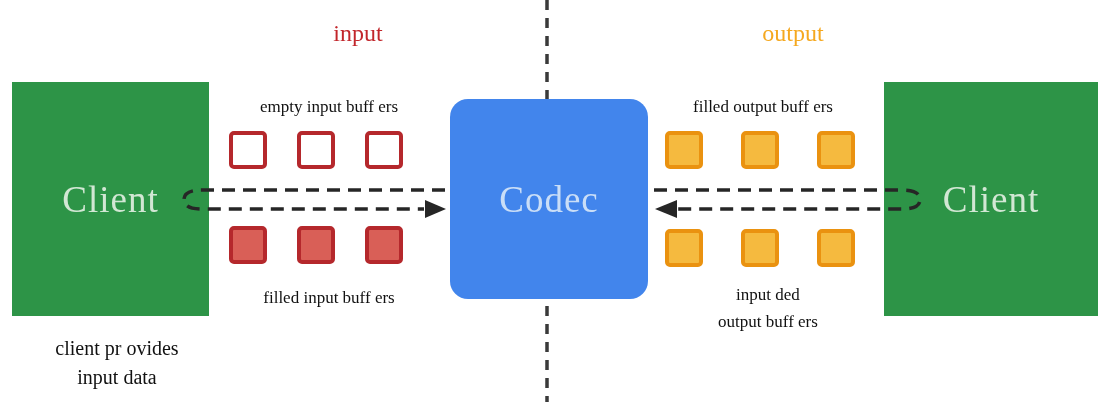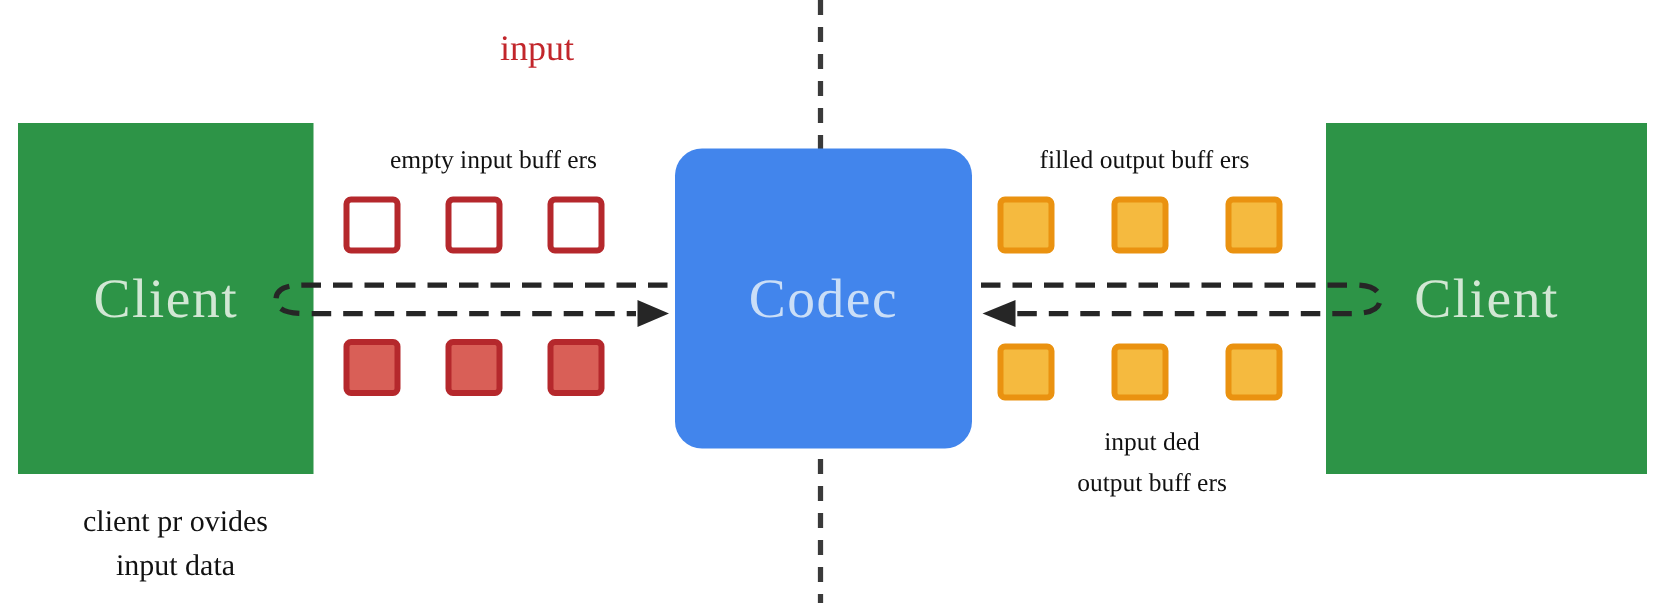--- a/index.html
+++ b/index.html
@@ -113,20 +113,21 @@
 </head>
 <body>
 
 <div class="canvas">
 
   <svg class="layer bg" width="1108" height="402" viewBox="0 0 1108 402">
     <line x1="547" y1="0" x2="547" y2="402" stroke="#3a3a3a" stroke-width="3.5" stroke-dasharray="10 8"></line>
   </svg>
 
   <div class="section-label" id="input-label">input</div>
+  <div class="section-label" id="output-label">output</div>
 
   <div class="client-box" id="client-left">
     <span class="box-label">Client</span>
   </div>
   <div class="box-caption" id="left-caption">
     <div>client pr ovides</div>
     <div>input data</div>
   </div>
 
   <div class="client-box" id="client-right">
@@ -144,20 +145,21 @@
       <div class="buffer empty-input"></div>
       <div class="buffer empty-input"></div>
       <div class="buffer empty-input"></div>
     </div>
 
   <div class="buffer-row" id="filled-input-row">
       <div class="buffer filled-input"></div>
       <div class="buffer filled-input"></div>
       <div class="buffer filled-input"></div>
     </div>
+  <div class="buffer-caption" id="filled-input-caption">filled input buff ers</div>
 
   <div class="buffer-caption" id="filled-output-caption">filled output buff ers</div>
   <div class="buffer-row" id="filled-output-row">
       <div class="buffer output"></div>
       <div class="buffer output"></div>
       <div class="buffer output"></div>
     </div>
 
   <div class="buffer-row" id="discarded-out-row">
       <div class="buffer output"></div>

